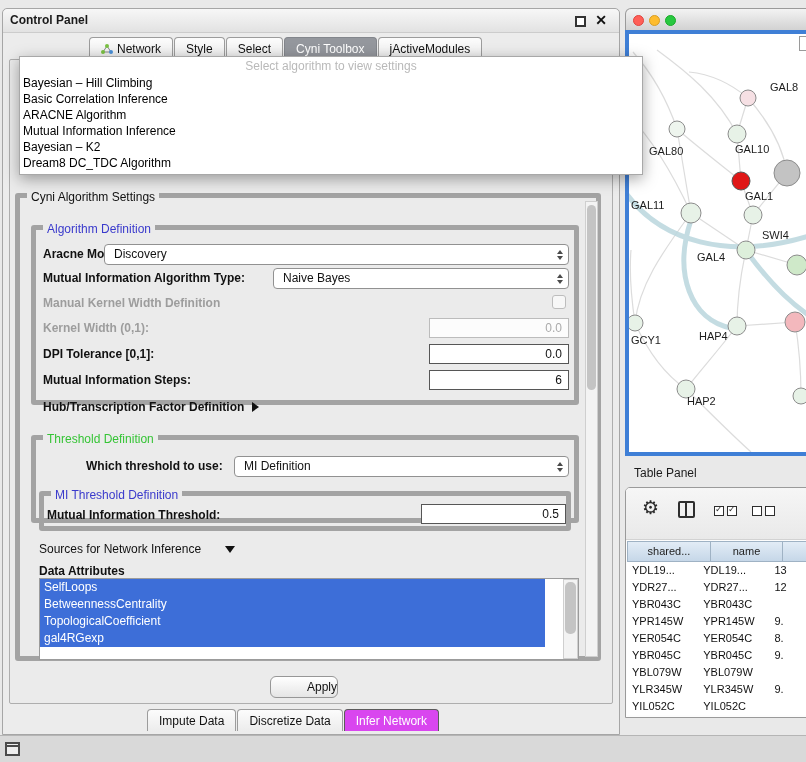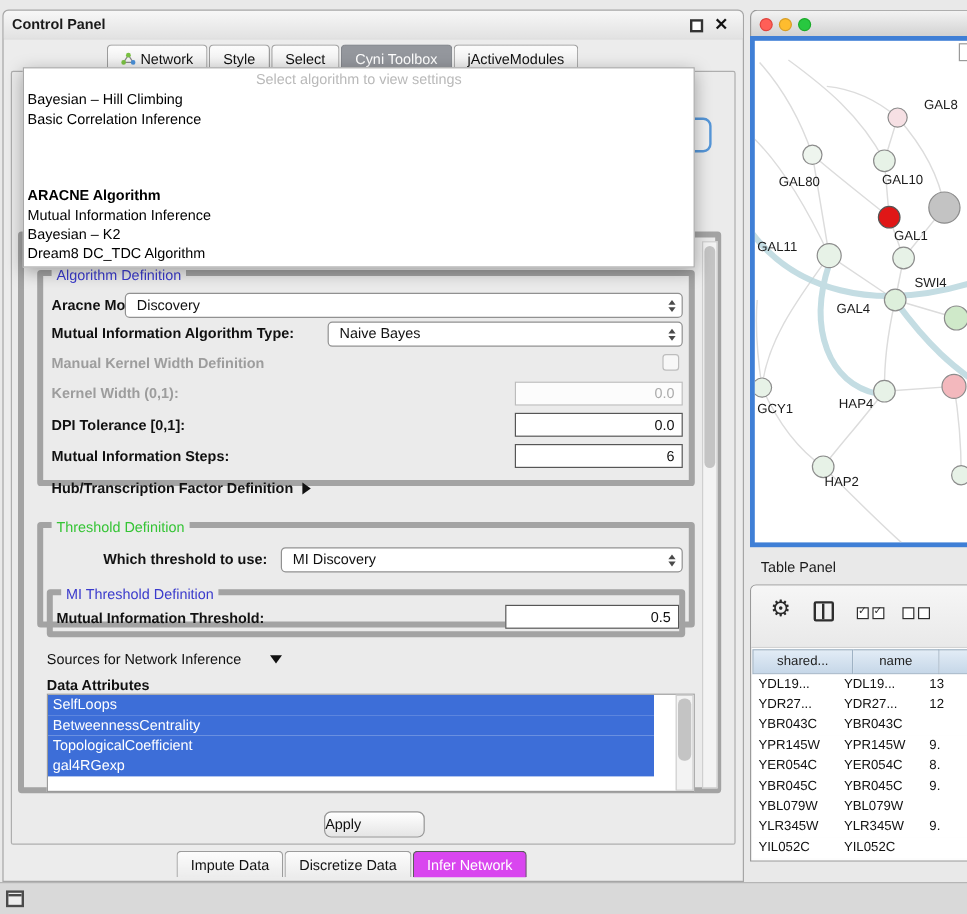--- a/index.html
+++ b/index.html
@@ -24,25 +24,25 @@
          border-radius:4px 4px 0 0; margin-right:1px; color:#111; white-space:nowrap; }
   .tab.selected { background:#94979d; color:#fff; border-color:#83868c; }
   .tabbar.bottom .tab.selected { background:#d946ef; color:#fff; border-color:#5b5b5b; }
   .net-tab-icon { width:12px; height:12px; }
 
   .content-frame { position:absolute; left:6px; top:50px; width:604px; height:645px;
                    border:1px solid #aeaeae; border-radius:2px; background:#ebebeb; }
 
   .help-ring { position:absolute; border:2px solid #5596d8; border-radius:7px; background:#f0f0f0; }
 
-  .popup { position:absolute; left:16px; top:47px; width:560px; background:#fff;
+  .popup { position:absolute; left:16px; top:47px; width:624px; background:#fff;
            border:1px solid #a8a8a8; box-shadow:0 4px 14px rgba(0,0,0,.35); z-index:40; padding:1px 0 3px; }
   .popup-hdr { height:17px; line-height:17px; text-align:center; color:#b9b9b9; }
   .popup-item { height:16px; line-height:16px; padding-left:3px; color:#000; }
-  .popup-item.selected { font-weight:bold;margin-top:48px; }
+  .popup-item.selected { font-weight:normal; }
 
   .group { position:absolute; border:5px solid #a3a3a3; border-radius:3px; }
   .legend { position:absolute; top:-8px; left:7px; background:#ebebeb; padding:0 4px; white-space:nowrap; }
   .legend.blue { color:#3a3acc; }
   .legend.green { color:#35c435; }
 
   .lbl { position:absolute; font-weight:bold; white-space:nowrap; }
   .lbl.disabled { color:#9d9d9d; }
 
   .combo { position:absolute; height:21px; background:#fff; border:1px solid #919191;
@@ -67,22 +67,22 @@
   .tri-dn-big { width:0; height:0; border-left:5px solid transparent; border-right:5px solid transparent;
                 border-top:7px solid #111; }
 
   .attr-list { position:absolute; background:#fff; border:1px solid #9b9b9b; overflow:hidden; }
   .attr-item { height:17px; line-height:17px; padding-left:4px; width:505px; color:#000; }
   .attr-item.selected { background:#3d6ed8; color:#fff; }
 
   .vscroll { position:absolute; background:#f3f3f3; border:1px solid #cfcfcf; }
   .vthumb { position:absolute; background:#c4c4c4; border-radius:5px; }
 
-  .apply-btn { position:absolute; width:84px; height:22px; border:1px solid #979797; border-radius:6px;
-               background:linear-gradient(#ffffff,#e5e5e5); text-align:left; line-height:20px; }
+  .apply-btn { position:absolute; width:68px; height:22px; border:1px solid #979797; border-radius:6px;
+               background:linear-gradient(#ffffff,#e5e5e5); text-align:right; line-height:20px; }
 
   
   .win-net { position:absolute; left:625px; top:8px; width:190px; height:448px; }
   .net-titlebar { position:absolute; left:0; top:0; right:0; height:22px;
                   background:linear-gradient(#f3f3f3,#d2d2d2); border:1px solid #9a9a9a;
                   border-bottom:none; border-radius:6px 6px 0 0; }
   .light { position:absolute; top:6px; width:11px; height:11px; border-radius:50%; }
   .net-frame { position:absolute; left:0; top:22px; width:190px; height:426px;
                background:#3f7fd6; padding:4px; }
   .net-canvas { position:relative; width:182px; height:418px; background:#fff; overflow:hidden; }
@@ -212,21 +212,21 @@
   <div class="disclosure-row" style="left:40px;top:391px;">
     <span>Hub/Transcription Factor Definition</span>
     <span class="tri-right"></span>
   </div>
 
   <div class="group" style="left:28px;top:426px;width:548px;height:88px;">
     <span class="legend green" style="font-weight:normal;">Threshold Definition</span>
   </div>
   <span class="lbl" style="left:83px;top:450px;">Which threshold to use:</span>
   <div class="combo" style="left:231px;top:447px;width:335px;">
-    <span>MI Discovery</span>
+    <span>MI Definition</span>
     <span class="combo-arrows">
         <span class="tri-up"></span>
         <span class="tri-down"></span>
       </span>
   </div>
 
   <div class="group" style="left:36px;top:482px;width:532px;height:40px;">
     <span class="legend blue" style="font-weight:normal;">MI Threshold Definition</span>
   </div>
   <span class="lbl" style="left:44px;top:499px;">Mutual Information Threshold:</span>

